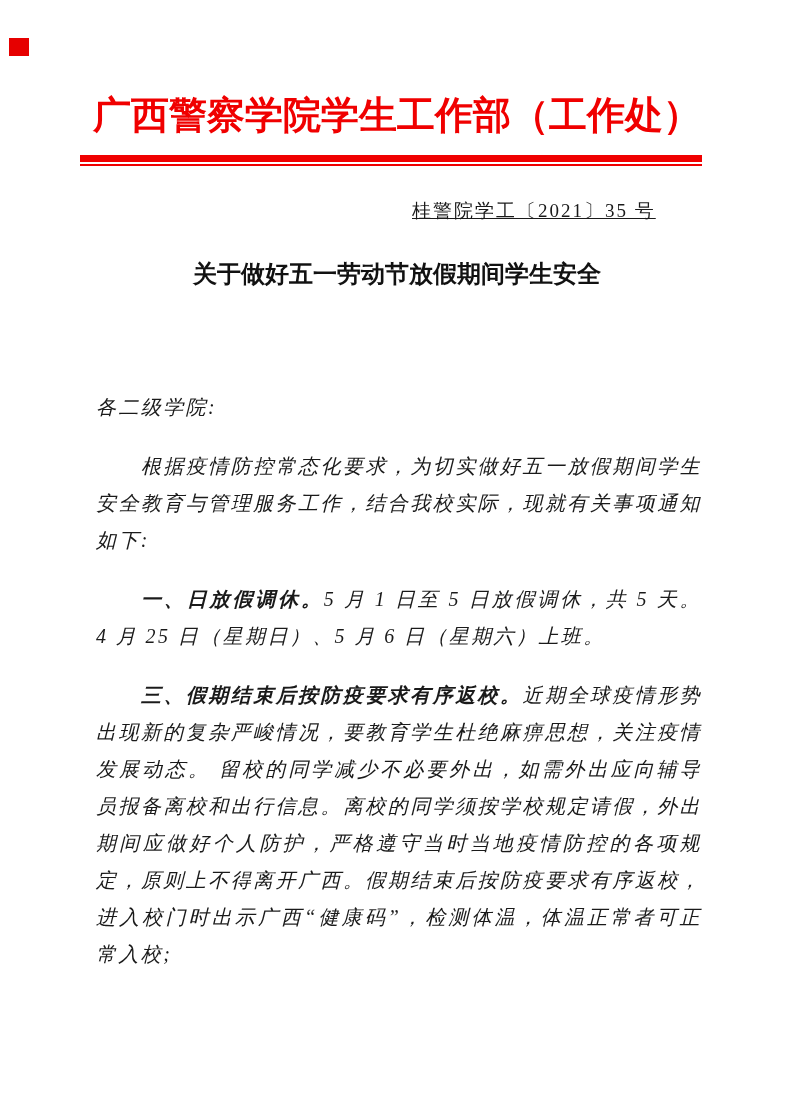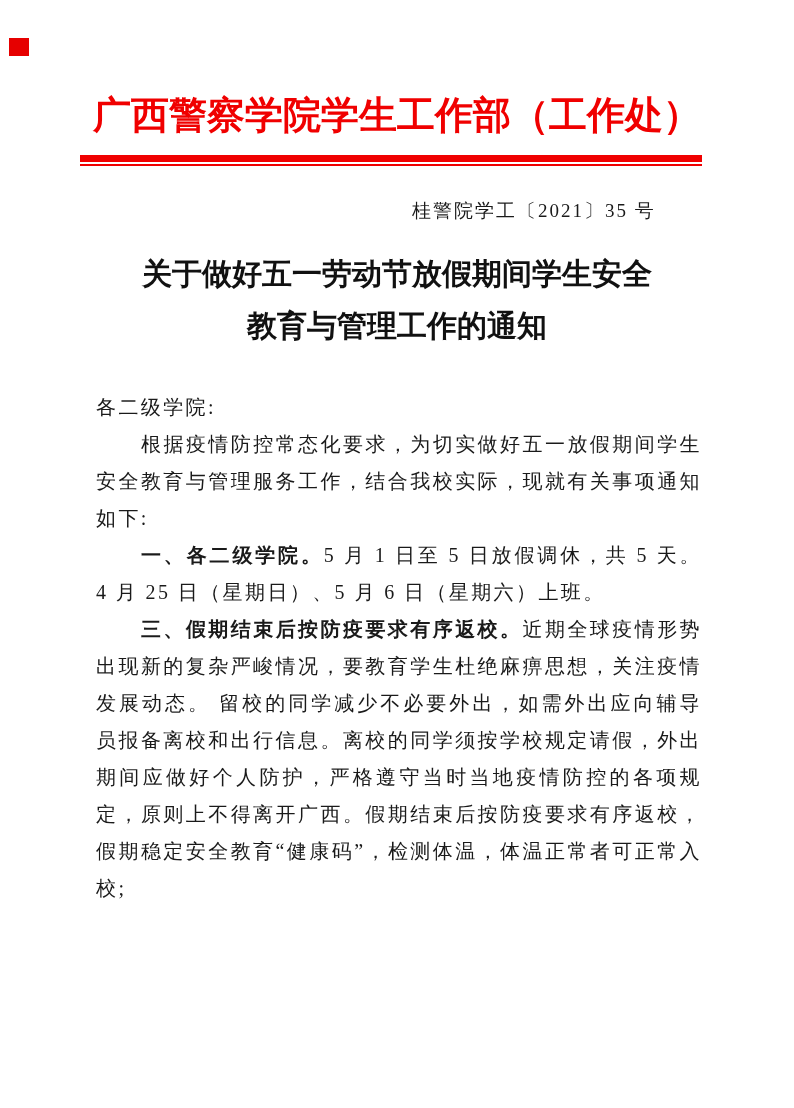--- a/index.html
+++ b/index.html
@@ -44,45 +44,46 @@
   .rule-top .thin { margin-top: 2px; }
   .rule-bottom .thick { margin-top: 2px; }
   .doc-number {
     position: absolute;
     left: 412px;
     top: 198px;
     font-size: 19px;
     letter-spacing: 2px;
     white-space: nowrap;
     color: #1a1a1a;
+    text-decoration: underline;
   }
   .doc-title {
     position: absolute;
     left: 0;
     top: 248px;
     width: 100%;
     text-align: center;
-    font-size: 30px;
+    font-size: 24px;
     font-weight: bold;
     line-height: 52px;
     color: #111;
   }
   .body-text {
     position: absolute;
     left: 96px;
     top: 389px;
     width: 606px;
     font-size: 20px;
     line-height: 37px;
     letter-spacing: 2.4px;
     text-align: justify;
     color: #1a1a1a;
   }
-  .body-text p { margin: 0; }
-  .body-text p.indent { text-indent: 45px; }
+  .body-text p { margin: 0; font-style: italic; }
+  .body-text p.indent { text-indent: 45px; margin-top: 22px; }
   .lead {
     font-weight: bold;
     font-family: "Liberation Sans", "DejaVu Sans", sans-serif;
   }
   .page-number {
     position: absolute;
     left: 0;
     top: 1024px;
     width: 100%;
     text-align: center;
@@ -101,28 +102,27 @@
 
   <div class="rule rule-top">
     <div class="thick"></div>
     <div class="thin"></div>
   </div>
 
   <div class="doc-number">桂警院学工〔2021〕35 号</div>
 
   <div class="doc-title">
     <div>关于做好五一劳动节放假期间学生安全</div>
-    <div>教育与管理工作的通知</div>
   </div>
 
   <div class="body-text">
     <p>各二级学院:</p>
     <p class="indent">根据疫情防控常态化要求，为切实做好五一放假期间学生安全教育与管理服务工作，结合我校实际，现就有关事项通知如下:</p>
-    <p class="indent"><span class="lead">一、各二级学院。</span><span>5 月 1 日至 5 日放假调休，共 5 天。4 月 25 日（星期日）、5 月 6 日（星期六）上班。</span></p>
-    <p class="indent"><span class="lead">三、假期结束后按防疫要求有序返校。</span><span>近期全球疫情形势出现新的复杂严峻情况，要教育学生杜绝麻痹思想，关注疫情发展动态。 留校的同学减少不必要外出，如需外出应向辅导员报备离校和出行信息。离校的同学须按学校规定请假，外出期间应做好个人防护，严格遵守当时当地疫情防控的各项规定，原则上不得离开广西。假期结束后按防疫要求有序返校，假期稳定安全教育“健康码”，检测体温，体温正常者可正常入校;</span></p>
+    <p class="indent"><span class="lead">一、日放假调休。</span><span>5 月 1 日至 5 日放假调休，共 5 天。4 月 25 日（星期日）、5 月 6 日（星期六）上班。</span></p>
+    <p class="indent"><span class="lead">三、假期结束后按防疫要求有序返校。</span><span>近期全球疫情形势出现新的复杂严峻情况，要教育学生杜绝麻痹思想，关注疫情发展动态。 留校的同学减少不必要外出，如需外出应向辅导员报备离校和出行信息。离校的同学须按学校规定请假，外出期间应做好个人防护，严格遵守当时当地疫情防控的各项规定，原则上不得离开广西。假期结束后按防疫要求有序返校，进入校门时出示广西“健康码”，检测体温，体温正常者可正常入校;</span></p>
   </div>
 
   <div class="rule rule-bottom">
     <div class="thin"></div>
     <div class="thick"></div>
   </div>
 
   <div class="page-number">1</div>
 
 </div>

